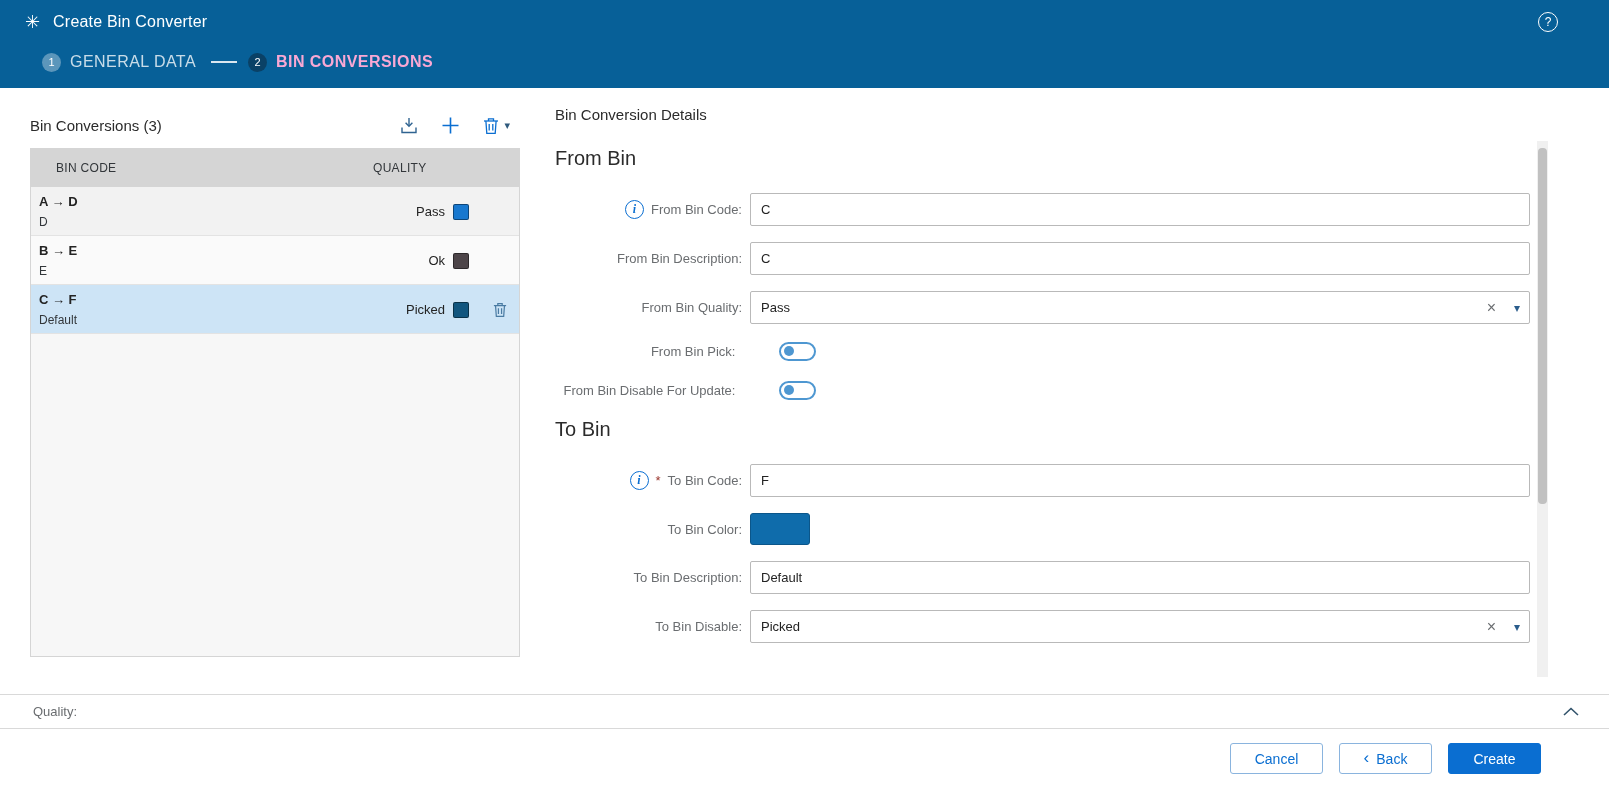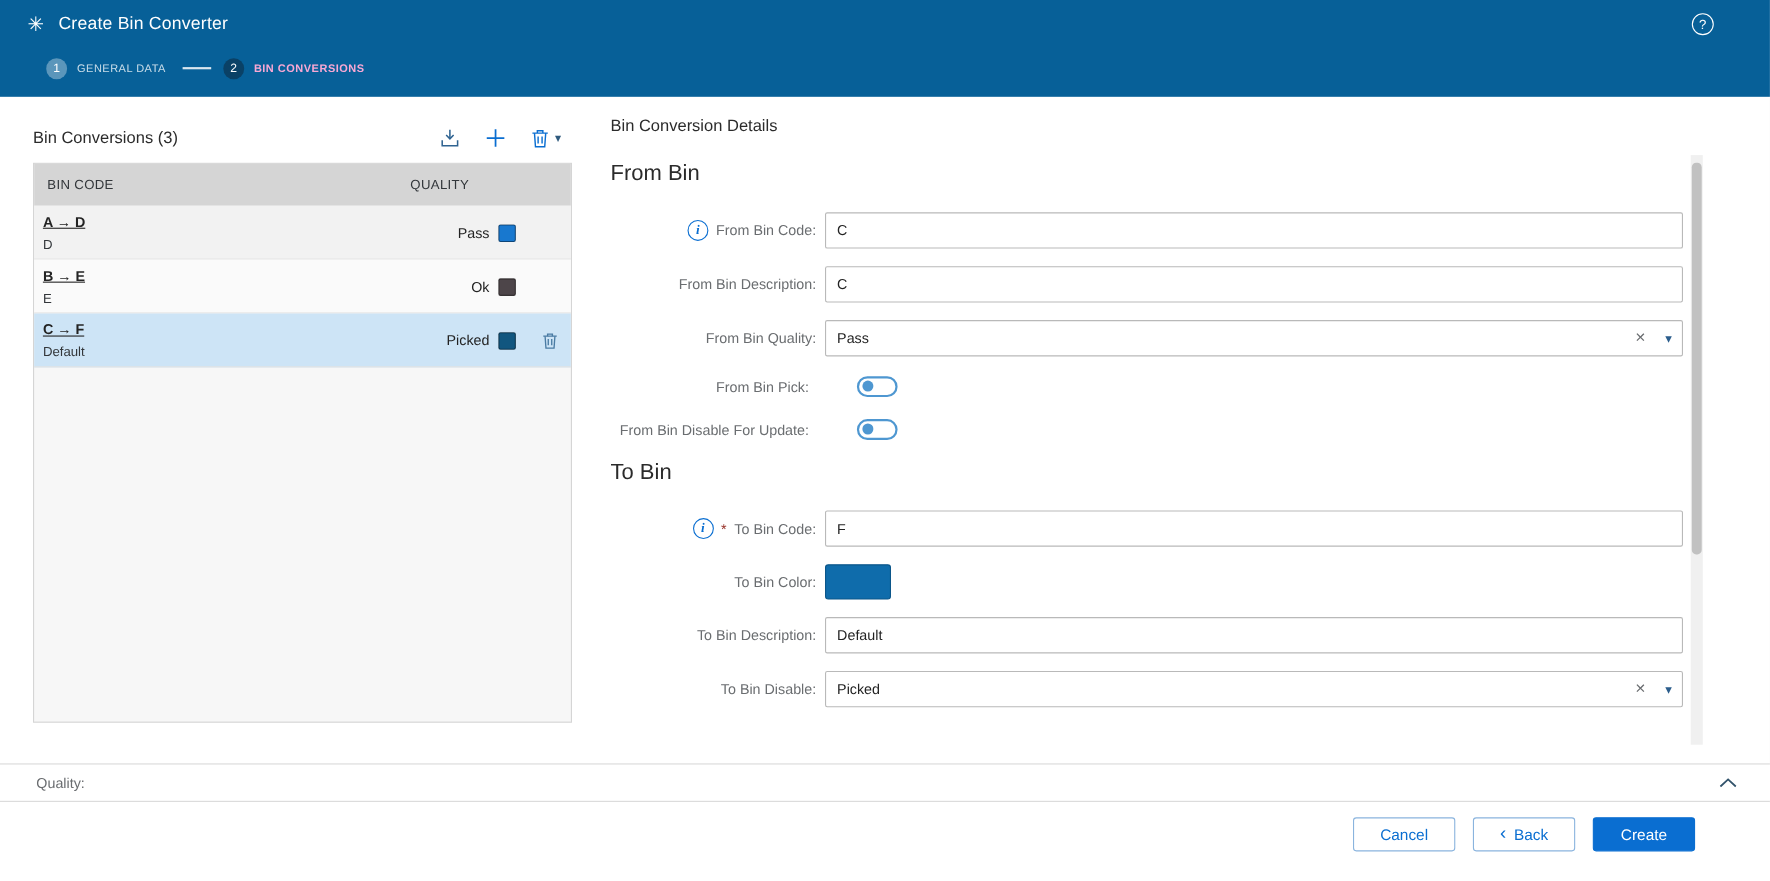--- a/index.html
+++ b/index.html
@@ -13,44 +13,44 @@
   .app-icon { font-size:18px; line-height:1; margin-right:13px; color:#fff; }
   .app-title { font-size:16px; font-weight:400; letter-spacing:.2px; }
   .help-btn { margin-left:auto; width:20px; height:20px; border:1px solid #fff; border-radius:50%;
               display:flex; align-items:center; justify-content:center; font-size:12px; cursor:pointer; }
   .steps { display:flex; align-items:center; height:36px; padding-left:42px; }
   .step { display:flex; align-items:center; gap:9px; cursor:pointer; }
   .step-circle { width:19px; height:19px; border-radius:50%; display:flex; align-items:center; justify-content:center;
                  font-size:11px; }
   .step.inactive .step-circle { background:rgba(255,255,255,.34); color:#fff; }
   .step.active .step-circle { background:#0a4166; color:#fff; }
-  .step-label { font-size:10px; letter-spacing:.45px; }
+  .step-label { font-size:16px; letter-spacing:.45px; }
   .step.inactive .step-label { color:rgba(255,255,255,.78); }
   .step.active .step-label { color:#f9a8d4; font-weight:700; }
   .step-line { width:26px; height:2px; background:rgba(255,255,255,.85); margin:0 11px 0 15px; }
 
   
   .left { position:absolute; left:30px; top:103px; width:490px; }
   .left-head { display:flex; align-items:center; height:45px; }
   .left-title { font-size:15px; color:#2b2b2b; }
   .toolbar { margin-left:auto; display:flex; align-items:center; gap:23px; padding-right:10px; }
   .tb-btn { display:flex; align-items:center; cursor:pointer; }
   .tb-caret { font-size:11px; color:#2f5a7d; margin-left:5px; }
 
   .bin-table { border:1px solid #d5d5d5; background:#f7f7f7; height:509px; overflow:hidden; }
   .thead { display:flex; align-items:center; background:#d5d5d5; height:38px; font-size:12px; color:#32363a;
            letter-spacing:.3px; }
-  .th-code { flex:1; padding-left:12px; }
+  .th-code { flex:1; padding-left:25px; }
   .th-quality { width:146px; }
   .row { display:flex; padding:6px 8px 5px 8px; min-height:44px; border-bottom:1px solid #e3e3e3; cursor:pointer; }
   .row.odd { background:#f2f2f2; }
   .row.even { background:#fafafa; }
   .row.selected { background:#cde4f6; }
   .row-main { flex:1; }
-  .row-code { font-size:13px; font-weight:700; color:#232323; line-height:17px;text-decoration:underline; }
+  .row-code { font-size:13px; font-weight:700; color:#232323; line-height:17px; }
   .row-desc { font-size:12px; color:#32363a; line-height:16px; margin-top:4px; }
   .row-right { margin-left:auto; display:flex; align-items:center; gap:8px; }
   .quality-text { font-size:13px; color:#232323; }
   .swatch { width:16px; height:16px; border:1px solid rgba(0,0,0,.42); border-radius:2px; }
   .trash-slot { width:22px; margin-left:12px; display:flex; justify-content:center; visibility:hidden; }
   .row.selected .trash-slot { visibility:visible; }
 
   
   .details { position:absolute; left:555px; top:105px; width:977px; }
   .details-title { font-size:15px; color:#2b2b2b; line-height:20px; }

